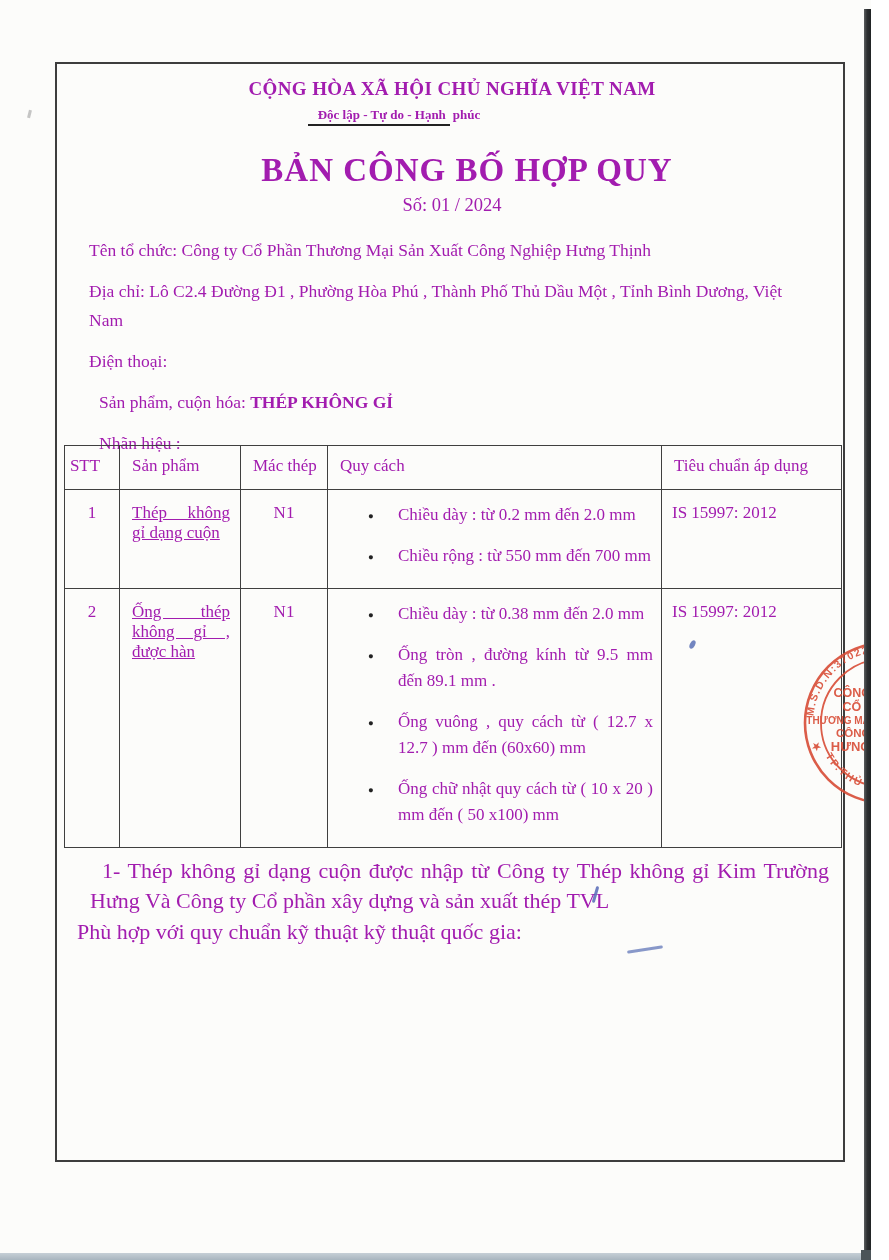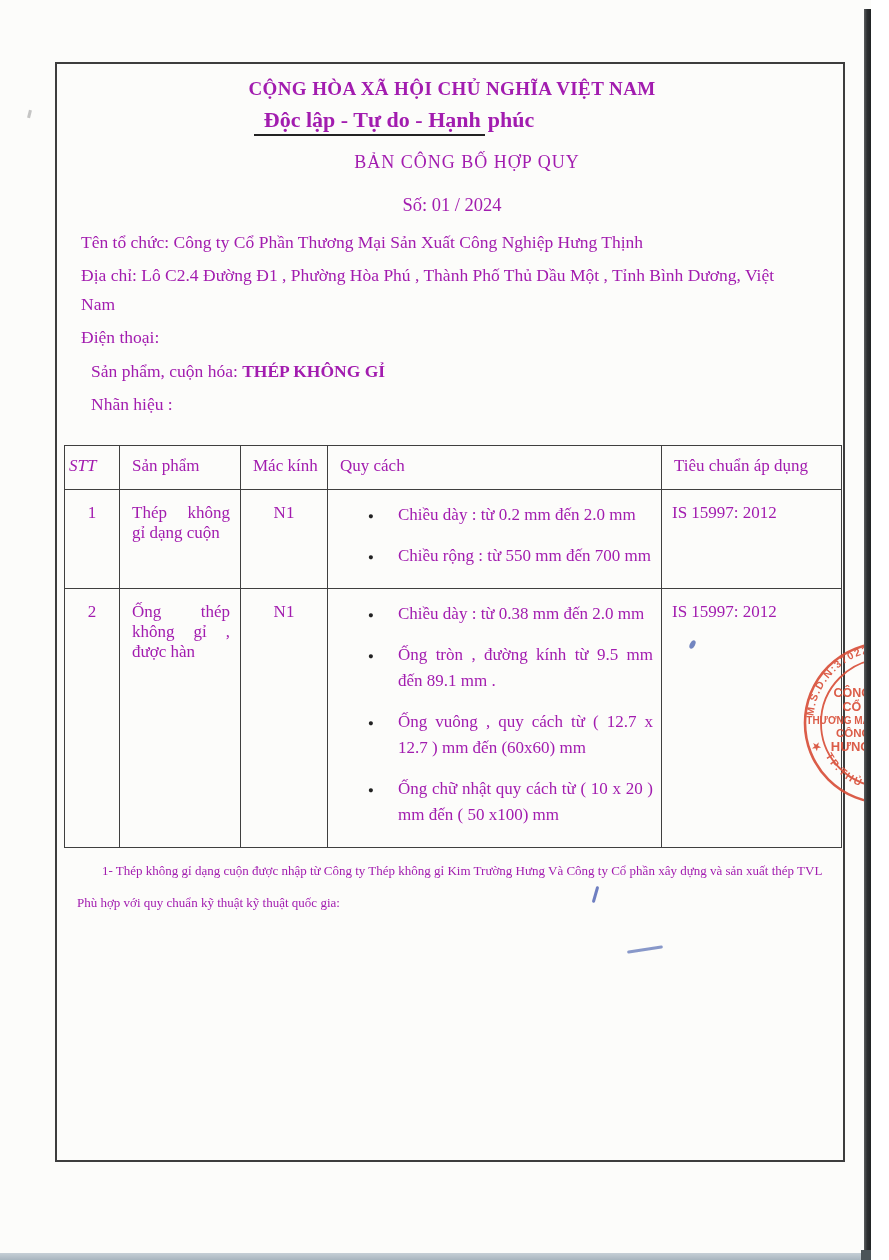--- a/index.html
+++ b/index.html
@@ -4,48 +4,48 @@
 <style>
   * { margin:0; padding:0; box-sizing:border-box; }
   body { font-family:"Liberation Serif","DejaVu Serif",serif; }
   .canvas { position:relative; width:871px; height:1260px; background:#fcfcfa; overflow:hidden; color:#a21caf; }
 
   .page-border { position:absolute; left:55px; top:62px; width:790px; height:1100px; border:2px solid #3d3d3d; background:transparent; }
 
   
   .hdr { position:absolute; left:0; width:790px; text-align:center; }
   .national { top:14px; font-size:19px; font-weight:bold; letter-spacing:.4px; }
-  .motto { top:43px; font-size:22px; font-weight:bold; transform:translateX(-58px); }
+  .motto { top:43px; font-size:13px; font-weight:bold; transform:translateX(-58px); }
   .motto .ul { border-bottom:2.2px solid #222; padding:0 4px 2px 10px; }
   .motto .tail { padding-left:3px; }
-  .doc-title { top:88px; font-size:18px; font-weight:normal; letter-spacing:1px; transform:translateX(15px); }
+  .doc-title { top:88px; font-size:33px; font-weight:bold; letter-spacing:1px; transform:translateX(15px); }
   .doc-number { top:131px; font-size:18.5px; }
 
   
   .info { position:absolute; left:20px; top:160px; width:730px; font-size:17.5px; line-height:29px; }
-  .info p { margin:4px; }
+  .info p { margin:12px; }
   .indent { padding-left:10px; }
   .gap-top { margin-top:5px !important; }
   .bold { font-weight:bold;text-align:center; }
 
   
   table.spec-table { position:absolute; left:7px; top:381px; width:777px; border-collapse:collapse; table-layout:fixed; font-size:17px; }
   .spec-table th, .spec-table td { border:1.7px solid #3f3f3f; vertical-align:top; font-weight:normal; text-align:left; }
   .spec-table th { height:44px; padding:10px 8px 4px 12px; }
-  .spec-table th.c { padding-left:4px; padding-right:18px;font-style:italic; }
+  .spec-table th.c { text-align:center; padding-left:4px; padding-right:18px; }
   td.stt { text-align:center; padding-top:13px; }
-  td.prod { padding:13px 10px 8px 12px; text-align:justify; }
+  td.prod { padding:13px 10px 8px 12px; text-align:justify;text-decoration:underline; }
   td.grade { text-align:center; padding-top:13px; }
   td.specs { padding:12px 8px 4px 0; }
   td.std { padding:13px 6px 8px 10px; }
   .spec { position:relative; padding-left:70px; margin-bottom:15px; line-height:26px; text-align:justify; }
   .spec::before { content:"●"; position:absolute; left:40px; top:1px; font-size:9.5px; color:#222; }
 
   
-  .notes { position:absolute; left:20px; top:792px; width:752px; font-size:13px; line-height:29.5px; }
+  .notes { position:absolute; left:20px; top:792px; width:752px; font-size:22px; line-height:29.5px; }
   .notes p { margin:0 0 2px 0; }
   .n1 { margin-left:13px !important; text-indent:12px; text-align:justify; }
   .n2 { margin-left:55px !important; text-indent:-30px; text-align:justify; }
   .n5 { margin-left:-13px !important; text-indent:38px; text-align:justify; }
 
   
   .stamp { position:absolute; left:795px; top:635px; width:180px; height:180px; z-index:2; opacity:.92; }
   .stamp text { font-family:"Liberation Sans","DejaVu Sans",sans-serif; font-weight:bold; }
 
   
@@ -90,21 +90,21 @@
         <col style="width:55px">
           <col style="width:121px">
           <col style="width:87px">
           <col style="width:334px">
           <col style="width:180px">
       </colgroup>
       <tbody>
           <tr>
         <th class="c">STT</th>
         <th>Sản phẩm</th>
-        <th>Mác kính</th>
+        <th>Mác thép</th>
         <th>Quy cách</th>
         <th>Tiêu chuẩn áp dụng</th>
       </tr>
       <tr style="height:93px">
         <td class="stt">1</td>
         <td class="prod">Thép không gỉ dạng cuộn</td>
         <td class="grade">N1</td>
         <td class="specs">
           <div class="spec">Chiều dày : từ 0.2 mm đến 2.0 mm</div>
           <div class="spec">Chiều rộng : từ 550 mm đến 700 mm</div>

